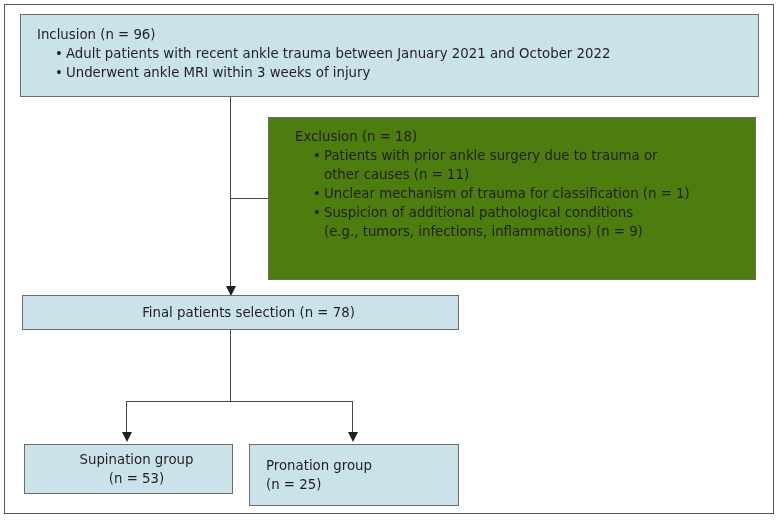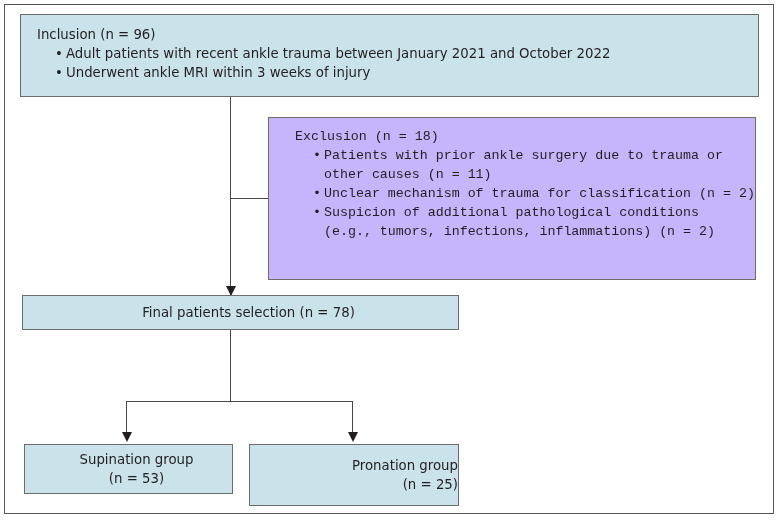--- a/index.html
+++ b/index.html
@@ -32,22 +32,21 @@
     border: 1px solid #6f6b69;
     font-size: 13.3px;
     line-height: 19px;
     color: #231f20;
   }
   .node.filled {
     background: #cae2e9;
     padding-left: 16px;
   }
   .node.plain {
-    background: #c4b5fd;
-    font-family: Liberation Mono, monospace;
+    background: #4d7c0f;
   }
   .node .title {
     display: block;
     white-space: nowrap;
   }
   .node ul {
     margin: 0;
     padding: 0;
     list-style: none;
   }
@@ -88,21 +87,21 @@
     display: flex;
     flex-direction: column;
     align-items: center;
     justify-content: center;
   }
   #node-pronation {
     left: 249px; top: 444px;
     width: 210px; height: 62px;
     display: flex;
     flex-direction: column;
-    align-items: flex-end;
+    align-items: flex-start;
     justify-content: center;
   }
   .centered-line {
     display: block;
     text-align: center;
     white-space: nowrap;
   }
 
   
   .conn {
@@ -155,23 +154,23 @@
       <li>Adult patients with recent ankle trauma between January 2021 and October 2022</li>
       <li>Underwent ankle MRI within 3 weeks of injury</li>
     </ul>
   </div>
 
   <div class="node plain" id="node-exclusion">
     <span class="title">Exclusion (n = 18)</span>
     <ul>
       <li>Patients with prior ankle surgery due to trauma or
 other causes (n = 11)</li>
-      <li>Unclear mechanism of trauma for classification (n = 2)</li>
+      <li>Unclear mechanism of trauma for classification (n = 1)</li>
       <li>Suspicion of additional pathological conditions
-(e.g., tumors, infections, inflammations) (n = 2)</li>
+(e.g., tumors, infections, inflammations) (n = 9)</li>
     </ul>
   </div>
 
   <div class="node filled" id="node-final">
     <span class="centered-line">Final patients selection (n = 78)</span>
   </div>
 
   <div class="node filled" id="node-supination">
     <span class="centered-line">Supination group</span>
     <span class="centered-line">(n = 53)</span>

